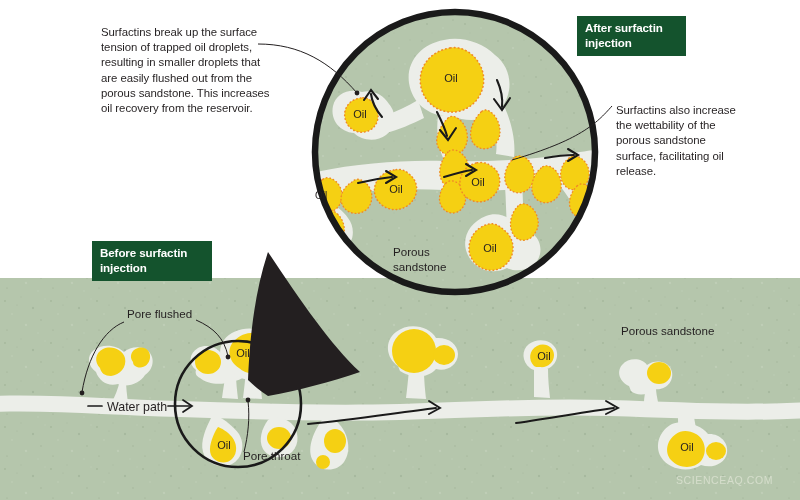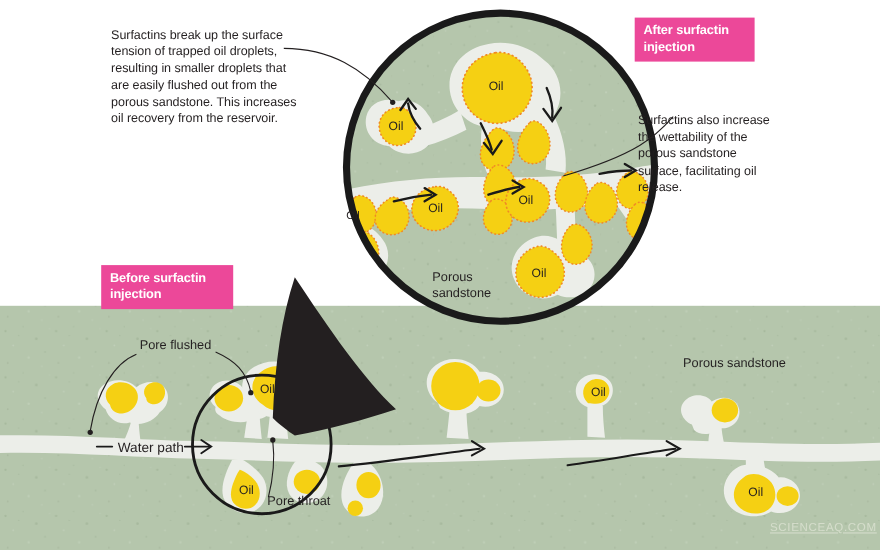--- a/index.html
+++ b/index.html
@@ -13,21 +13,21 @@
   svg.layer{position:absolute;left:0;top:0;width:800px;height:500px;}
   .ann{
     position:absolute;
     color:#231f20;
     font-size:11.4px;
     line-height:15.2px;
     letter-spacing:-0.05px;
   }
   .badge{
     position:absolute;
-    background:#ec4899;
+    background:#14532d;
     color:#ffffff;
     font-weight:bold;
     font-size:11.6px;
     line-height:14.5px;
     padding:5px 8px 6px 8px;
     letter-spacing:-0.1px;
   }
   .inlabel{
     position:absolute;
     color:#231f20;
@@ -387,21 +387,21 @@
     <text class="oil-text" x="243" y="354">Oil</text>
     <text class="oil-text" x="224" y="446">Oil</text>
     <text class="oil-text" x="544" y="357">Oil</text>
     <text class="oil-text" x="687" y="448">Oil</text>
 
     <text class="wp-text" x="107" y="411">Water path</text>
   </svg>
 
   <div class="ann" style="left:101px;top:25px;width:178px;">Surfactins break up the surface tension of trapped oil droplets, resulting in smaller droplets that are easily flushed out from the porous sandstone. This increases oil recovery from the reservoir.</div>
 
-  <div class="ann" style="left:580px;top:103px;width:122px;">Surfactins also increase the wettability of the porous sandstone surface, facilitating oil release.</div>
+  <div class="ann" style="left:616px;top:103px;width:122px;">Surfactins also increase the wettability of the porous sandstone surface, facilitating oil release.</div>
 
   <div class="badge" style="left:577px;top:16px;width:93px;">
     <span>After surfactin</span><br>
     <span>injection</span>
   </div>
 
   <div class="badge" style="left:92px;top:222px;width:104px;margin-top:19px;">
     <span>Before surfactin</span><br>
     <span>injection</span>
   </div>
@@ -410,15 +410,15 @@
     <span>Porous</span><br>
     <span>sandstone</span>
   </div>
 
   <div class="inlabel" style="left:621px;top:324px;">Porous sandstone</div>
 
   <div class="inlabel" style="left:127px;top:307px;">Pore flushed</div>
 
   <div class="inlabel" style="left:210px;top:449px;margin-left:33px;">Pore throat</div>
 
-  <div class="watermark" style="left:700px;top:474px;text-decoration:underline;">SCIENCEAQ.COM</div>
+  <div class="watermark" style="left:676px;top:474px;">SCIENCEAQ.COM</div>
 
 </div>
 
 </body></html>

